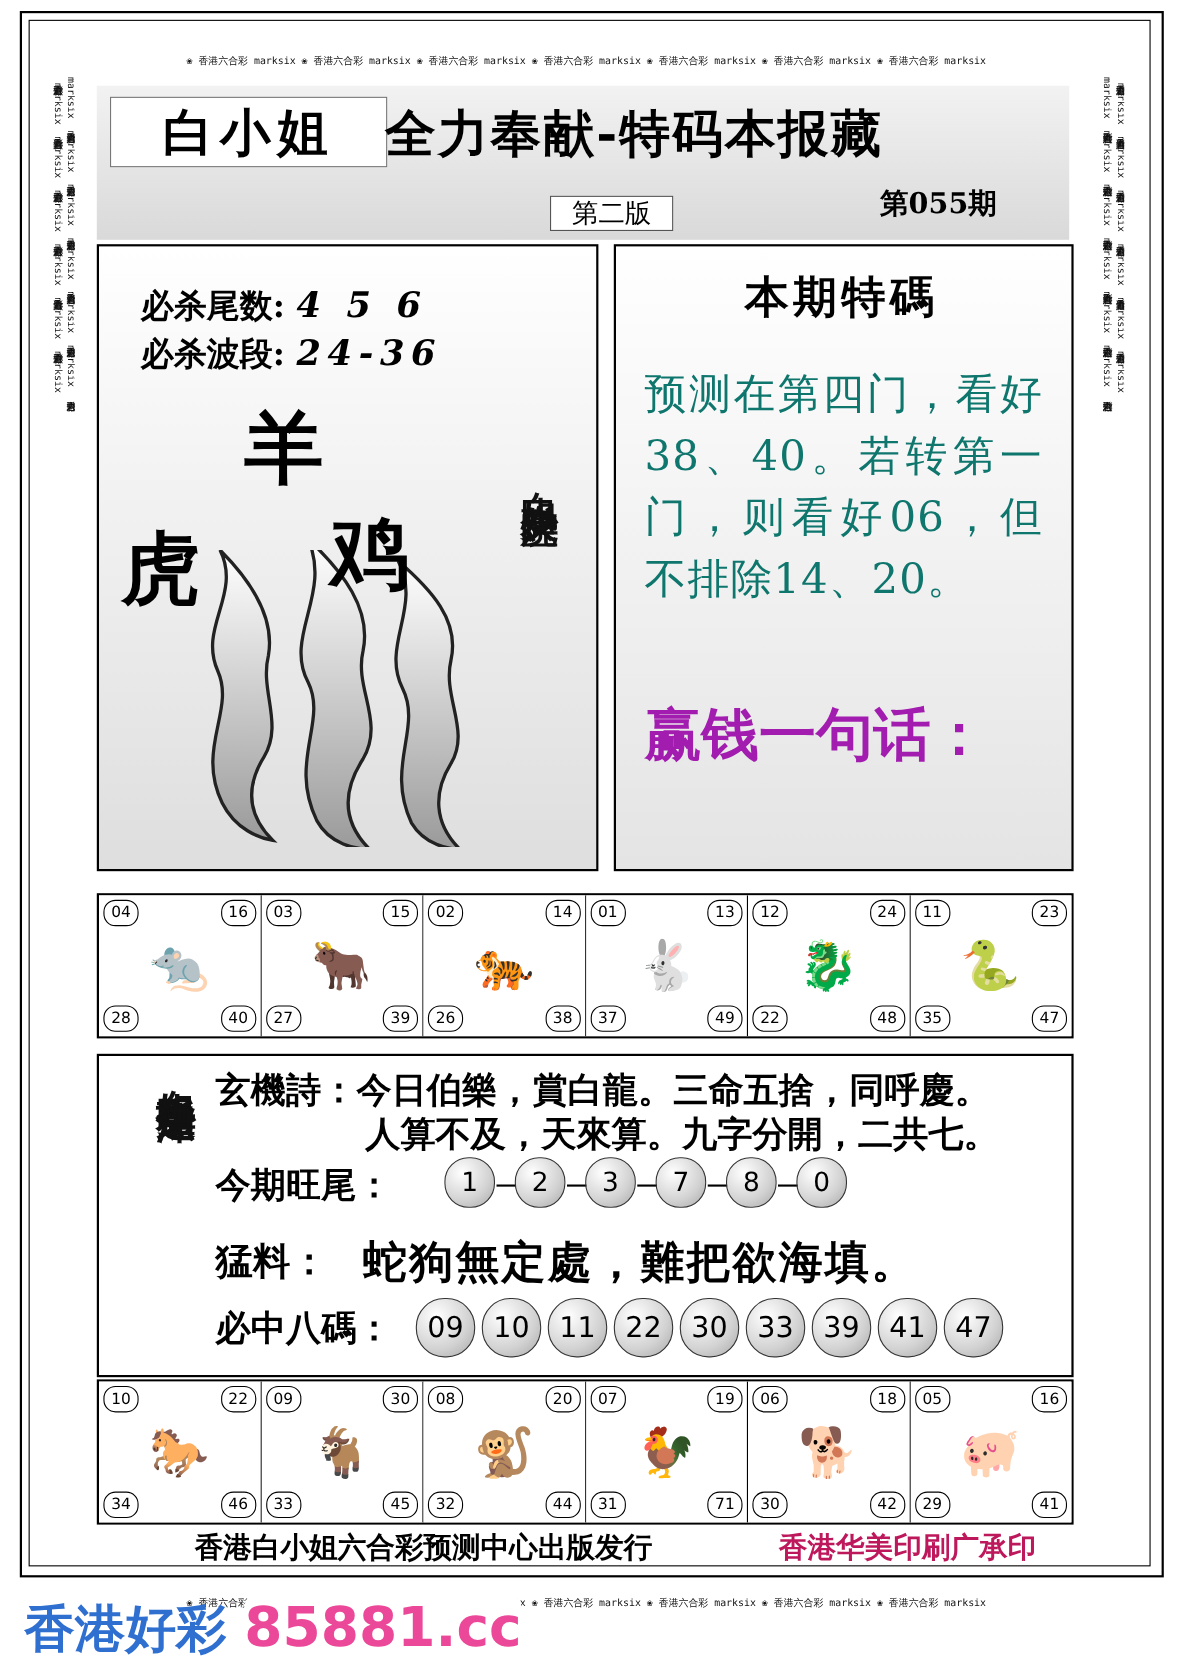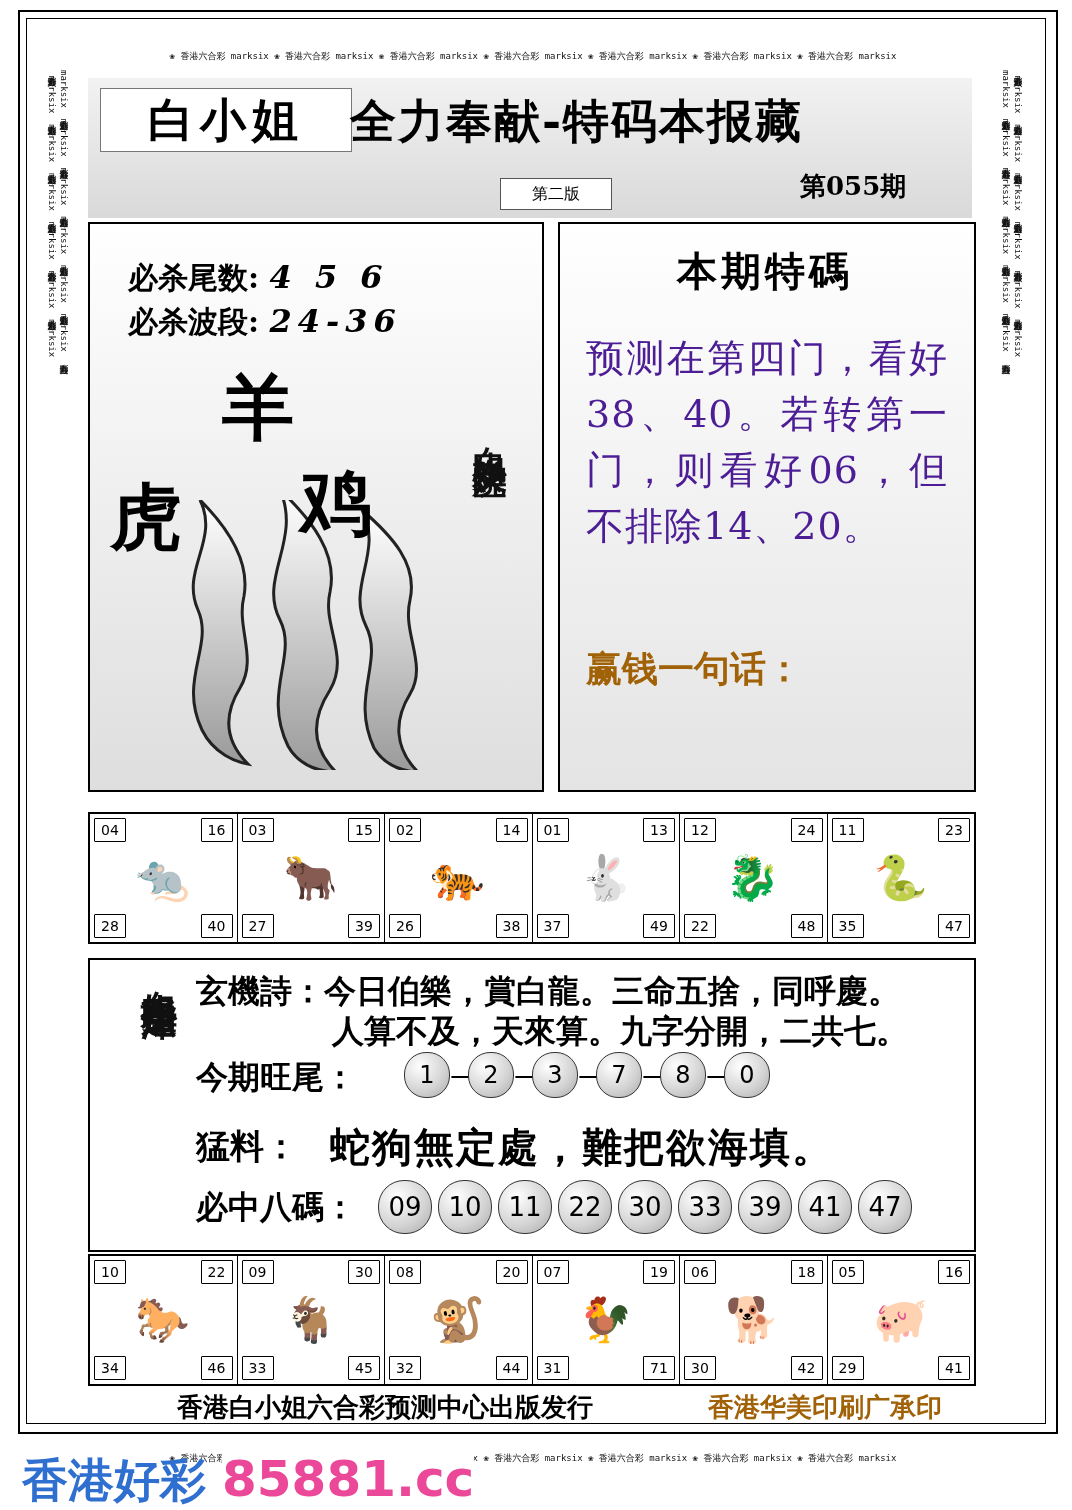--- a/index.html
+++ b/index.html
@@ -60,21 +60,21 @@
   }
   .hdr-sub{
     position:absolute;left:350px;top:92px;width:620px;height:58px;
     font-family:"DejaVu Serif","Liberation Serif",serif;
     font-weight:bold;font-size:46px;line-height:58px;color:#000;letter-spacing:2px;
   }
   .hdr-edition{
     position:absolute;left:500px;top:178px;width:110px;height:30px;
     background:#fff;border:1px solid #555;
     font-family:"DejaVu Serif","Liberation Serif",serif;
-    font-size:16px;line-height:30px;text-align:center;color:#000;
+    font-size:24px;line-height:30px;text-align:center;color:#000;
   }
   .hdr-issue{
     position:absolute;left:800px;top:170px;width:160px;height:32px;
     font-family:"DejaVu Serif","Liberation Serif",serif;
     font-weight:bold;font-size:26px;line-height:32px;color:#000;text-align:left;
   }
 
   
   .panel-left{
     position:absolute;left:88px;top:222px;width:452px;height:566px;
@@ -108,46 +108,46 @@
     border:2px solid #000;background:linear-gradient(#ffffff,#e4e4e4);
   }
   .pr-title{
     position:absolute;left:558px;top:248px;width:414px;height:46px;
     text-align:center;font-family:"DejaVu Serif","Liberation Serif",serif;
     font-weight:bold;font-size:40px;line-height:46px;color:#000;letter-spacing:4px;
   }
   .pr-body{
     position:absolute;left:586px;top:330px;width:362px;
     font-family:"DejaVu Serif","Liberation Serif",serif;
-    font-size:38px;line-height:56px;color:#4c1d95;text-align:justify;letter-spacing:1px;
+    font-size:38px;line-height:56px;color:#0f766e;text-align:justify;letter-spacing:1px;
   }
   .pr-slogan-l{
     position:absolute;left:586px;top:640px;width:380px;
     font-family:"DejaVu Serif","Liberation Serif",serif;
-    font-weight:bold;font-size:36px;line-height:56px;color:#a16207;
+    font-weight:bold;font-size:52px;line-height:56px;color:#a21caf;
   }
   .pr-slogan-b{
     position:absolute;left:586px;top:700px;width:380px;
     font-family:"DejaVu Serif","Liberation Serif",serif;
     font-weight:bold;font-size:42px;line-height:58px;color:#000;letter-spacing:3px;
   }
 
   
   .strip{
     position:absolute;left:88px;width:884px;height:128px;
     border:2px solid #000;background:#fff;display:flex;
   }
   .strip-top{top:812px;}
   .strip-bottom{top:1254px;}
   .cell{
     flex:1;border-right:1px solid #000;position:relative;background:#fff;
   }
   .cell:last-child{border-right:none;}
   .num{
-    position:absolute;width:30px;height:22px;border:1px solid #000;border-radius:1px;
+    position:absolute;width:30px;height:22px;border:1px solid #000;border-radius:11px;
     font-family:"DejaVu Sans","Liberation Sans",sans-serif;
     font-size:14px;line-height:22px;text-align:center;color:#000;background:#fff;
   }
   .n-tl{left:4px;top:4px;}
   .n-tr{right:4px;top:4px;}
   .n-bl{left:4px;bottom:4px;}
   .n-br{right:4px;bottom:4px;margin-top:36px;}
   .animal-glyph{
     position:absolute;left:0;right:0;top:26px;height:76px;
     display:flex;align-items:center;justify-content:center;
@@ -194,21 +194,21 @@
 
   
   .footer-left{
     position:absolute;left:150px;top:1390px;width:470px;height:34px;
     font-family:"DejaVu Serif","Liberation Serif",serif;
     font-weight:bold;font-size:26px;line-height:34px;color:#000;text-align:center;
   }
   .footer-right{
     position:absolute;left:660px;top:1390px;width:330px;height:34px;
     font-family:"DejaVu Serif","Liberation Serif",serif;
-    font-weight:bold;font-size:26px;line-height:34px;color:#a16207;text-align:center;
+    font-weight:bold;font-size:26px;line-height:34px;color:#be185d;text-align:center;
   }
   .brand{
     position:absolute;left:22px;top:1452px;width:700px;height:56px;
     font-family:"DejaVu Serif","Liberation Serif",serif;
     font-weight:bold;font-size:46px;line-height:56px;white-space:nowrap;
   }
   .brand .cn{color:#2f6fd0;}
   .brand .num{position:static;display:inline;border:none;width:auto;height:auto;color:#ec4899;font-size:50px;}
 </style>
 </head>

